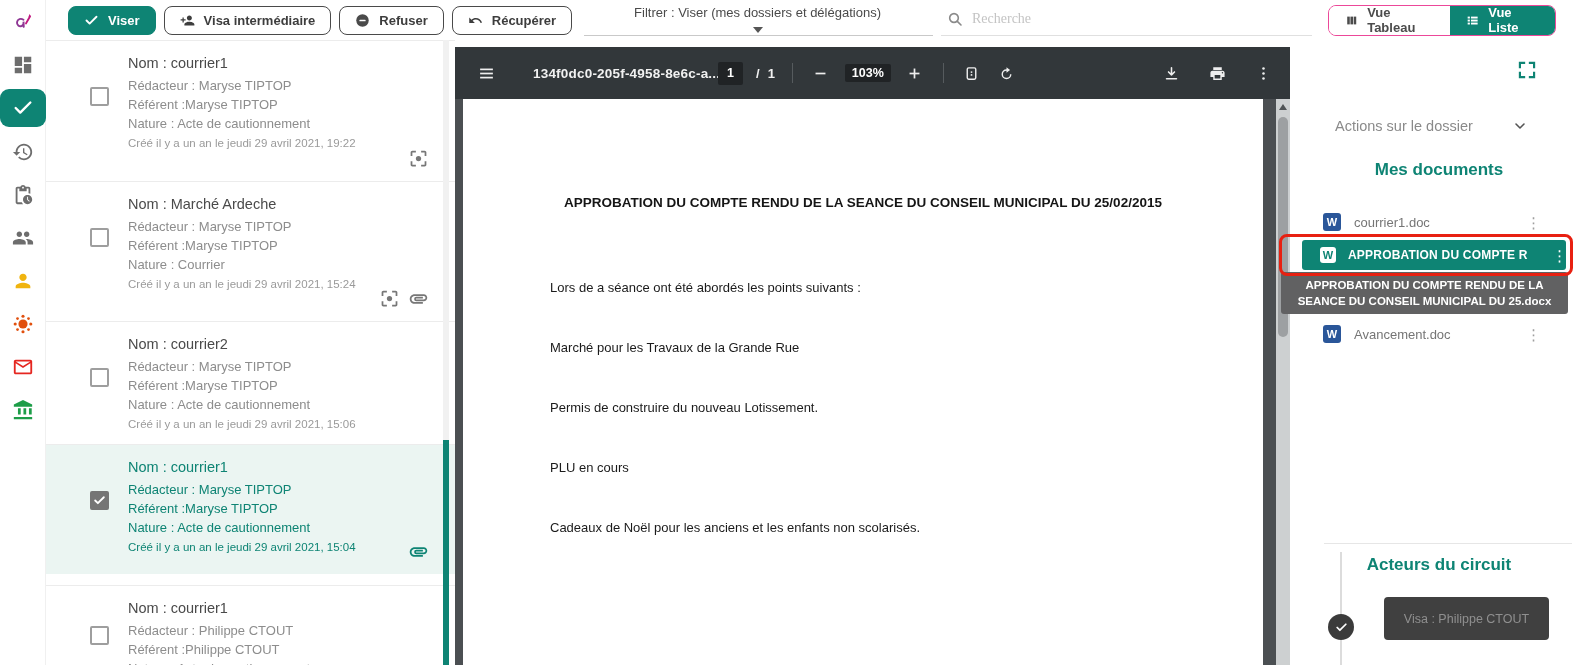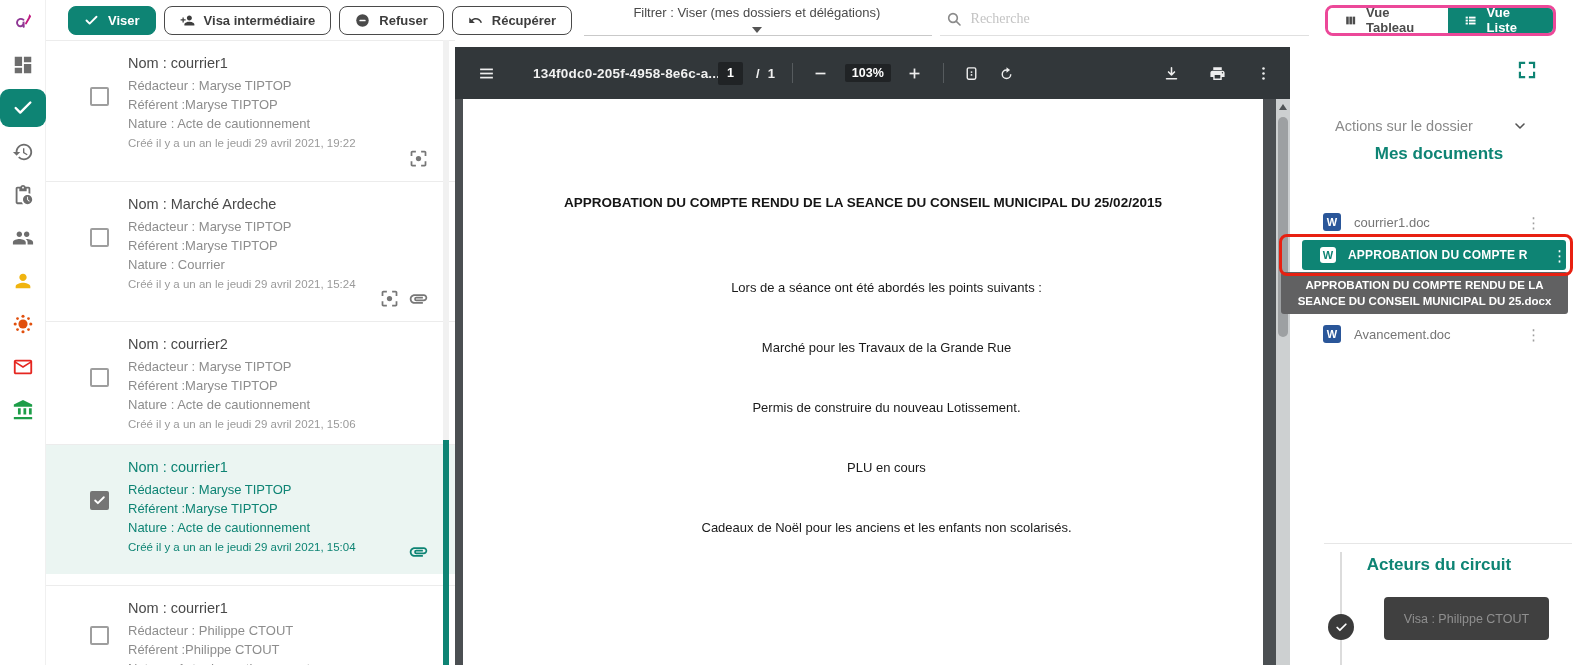--- a/index.html
+++ b/index.html
@@ -22,21 +22,21 @@
   .btn svg { width:15px; height:15px; flex:none; }
   .btn.primary { background:#0e8474; border-color:#0e8474; color:#fff; }
   .filter-select { width:376px; height:31px; border-bottom:1px solid #c9c9c9; display:flex; align-items:center;
     color:#4a4a4a; font-size:13px; padding:0 8px 2px 6px; margin-left:4px;flex-direction:column; }
   .filter-select .grow { flex:1; }
   .caret { width:0; height:0; border-left:5px solid transparent; border-right:5px solid transparent; border-top:6px solid #555; }
   .searchbox { width:400px; height:31px; border-bottom:1px solid #e0e0e0; display:flex; align-items:center; gap:9px; padding:0 4px 2px 6px;font-family:Liberation Serif, serif; }
   .searchbox svg { width:16px; height:16px; color:#8a8a8a; flex:none; }
   .searchbox input { border:none; outline:none; flex:1; font-size:14px; color:#555; font-family:inherit; }
   .searchbox input::placeholder { color:#c4c4c4; }
-  .viewtoggle { margin-left:8px; height:31px; display:flex; border:3px solid #ec4899; border-radius:8px; overflow:hidden;justify-content:space-between; }
+  .viewtoggle { margin-left:8px; height:31px; display:flex; border:1px solid #ec4899; border-radius:8px; overflow:hidden;justify-content:space-between; }
   .viewtoggle .vt { display:flex; align-items:center; gap:9px; padding:0 16px; font-size:13px; font-weight:700; cursor:pointer; }
   .viewtoggle .vt svg { width:15px; height:15px; }
   .vt.plain { background:#fff; color:#4c4c4c; }
   .vt.active { background:#0e8474; color:#fff; }
 
   
   .list { position:absolute; left:46px; top:40px; width:409px; height:652px; background:#fff; z-index:3; }
   .folder-item { position:relative; border-top:1px solid #ececec; padding:14px 16px 8px 82px; overflow:hidden; }
   .folder-item.i1 { height:141px; }
   .folder-item.i2 { height:140px; }
@@ -64,34 +64,34 @@
   .pdf-center { position:absolute; left:263px; display:flex; align-items:center; gap:13px; }
   .pill { background:#202325; border-radius:2px; color:#fff; font-size:12.5px; font-weight:700; display:flex; align-items:center; justify-content:center; }
   .pill.page { width:25px; height:23px; }
   .pill.zoom { width:46px; height:18px; }
   .pdf-sep { width:1px; height:20px; background:#565b5e; margin:0 4px; }
   .pcount { font-size:13px; font-weight:700; display:flex; gap:8px; }
   .tool-ic { display:flex; align-items:center; justify-content:center; width:22px; height:22px; cursor:pointer; color:#eee; }
   .pdf-right { position:absolute; right:16px; display:flex; align-items:center; gap:24px; }
   .pdf-page-sheet { position:absolute; left:8px; top:52px; width:800px; height:566px; background:#fff; overflow:hidden; }
   .doc-title { margin-top:96px; text-align:center; font-size:13.5px; font-weight:700; color:#151515; }
-  .doc-p { margin:45px 40px 0 87px; font-size:13px; color:#1b1b1b;text-align:center; }
+  .doc-p { margin:45px 40px 0 87px; font-size:13px; color:#1b1b1b; }
   .doc-p.first { margin-top:70px; }
   .pdf-scrollbar { position:absolute; right:0; top:52px; width:14px; height:566px; background:#cdd0d1; }
   .pdf-scrollbar .up { margin:5px auto 0; width:0; height:0; border-left:4px solid transparent; border-right:4px solid transparent; border-bottom:6px solid #4f5356; }
   .pdf-scrollbar .thumb { position:absolute; left:2px; top:18px; width:10px; height:220px; background:#9da0a2; border-radius:5px; }
 
   
   .panel { position:absolute; left:1290px; top:40px; width:298px; height:625px; background:#fff; z-index:8; }
   .fullscreen-btn { position:absolute; right:51px; top:20px; width:20px; height:20px; color:#0e8474; cursor:pointer; }
   .actions-row { position:absolute; top:78px; left:45px; right:60px; display:flex; align-items:center; justify-content:space-between;
     color:#8a8a8a; font-size:14.5px; cursor:pointer; }
   .actions-row svg { width:16px; height:16px; color:#555; }
   .panel-heading { position:absolute; width:100%; text-align:center; color:#0e8474; font-size:17px; font-weight:600; }
-  .h-docs { top:104px;text-align:center; }
+  .h-docs { top:120px;text-align:center; }
   .h-circuit { top:515px; }
   .doc-row { position:absolute; left:0; width:100%; height:34px; display:flex; align-items:center; padding:0 58px 0 33px; gap:13px; cursor:pointer; }
   .doc-row .label { flex:1; font-size:13px; color:#757575; white-space:nowrap; overflow:hidden; }
   .word-ic { width:18px; height:18px; border-radius:3px; background:#2a5699; color:#fff; font-size:11px; font-weight:700;
     display:flex; align-items:center; justify-content:center; flex:none; }
   .kebab { position:absolute; right:56px; color:#9e9e9e; font-size:15px; letter-spacing:0; line-height:5px; width:6px; text-align:center; cursor:pointer; }
   .doc-row.r1 { top:165px; }
   .doc-row.r3 { top:277px; }
   .doc-row.sel { top:200px; left:12px; width:264px; height:30px; background:#0e8474; border-radius:3px; padding:0 26px 0 18px; gap:12px; }
   .doc-row.sel .label { color:#fff; font-size:12px; font-weight:700; letter-spacing:.2px; }

